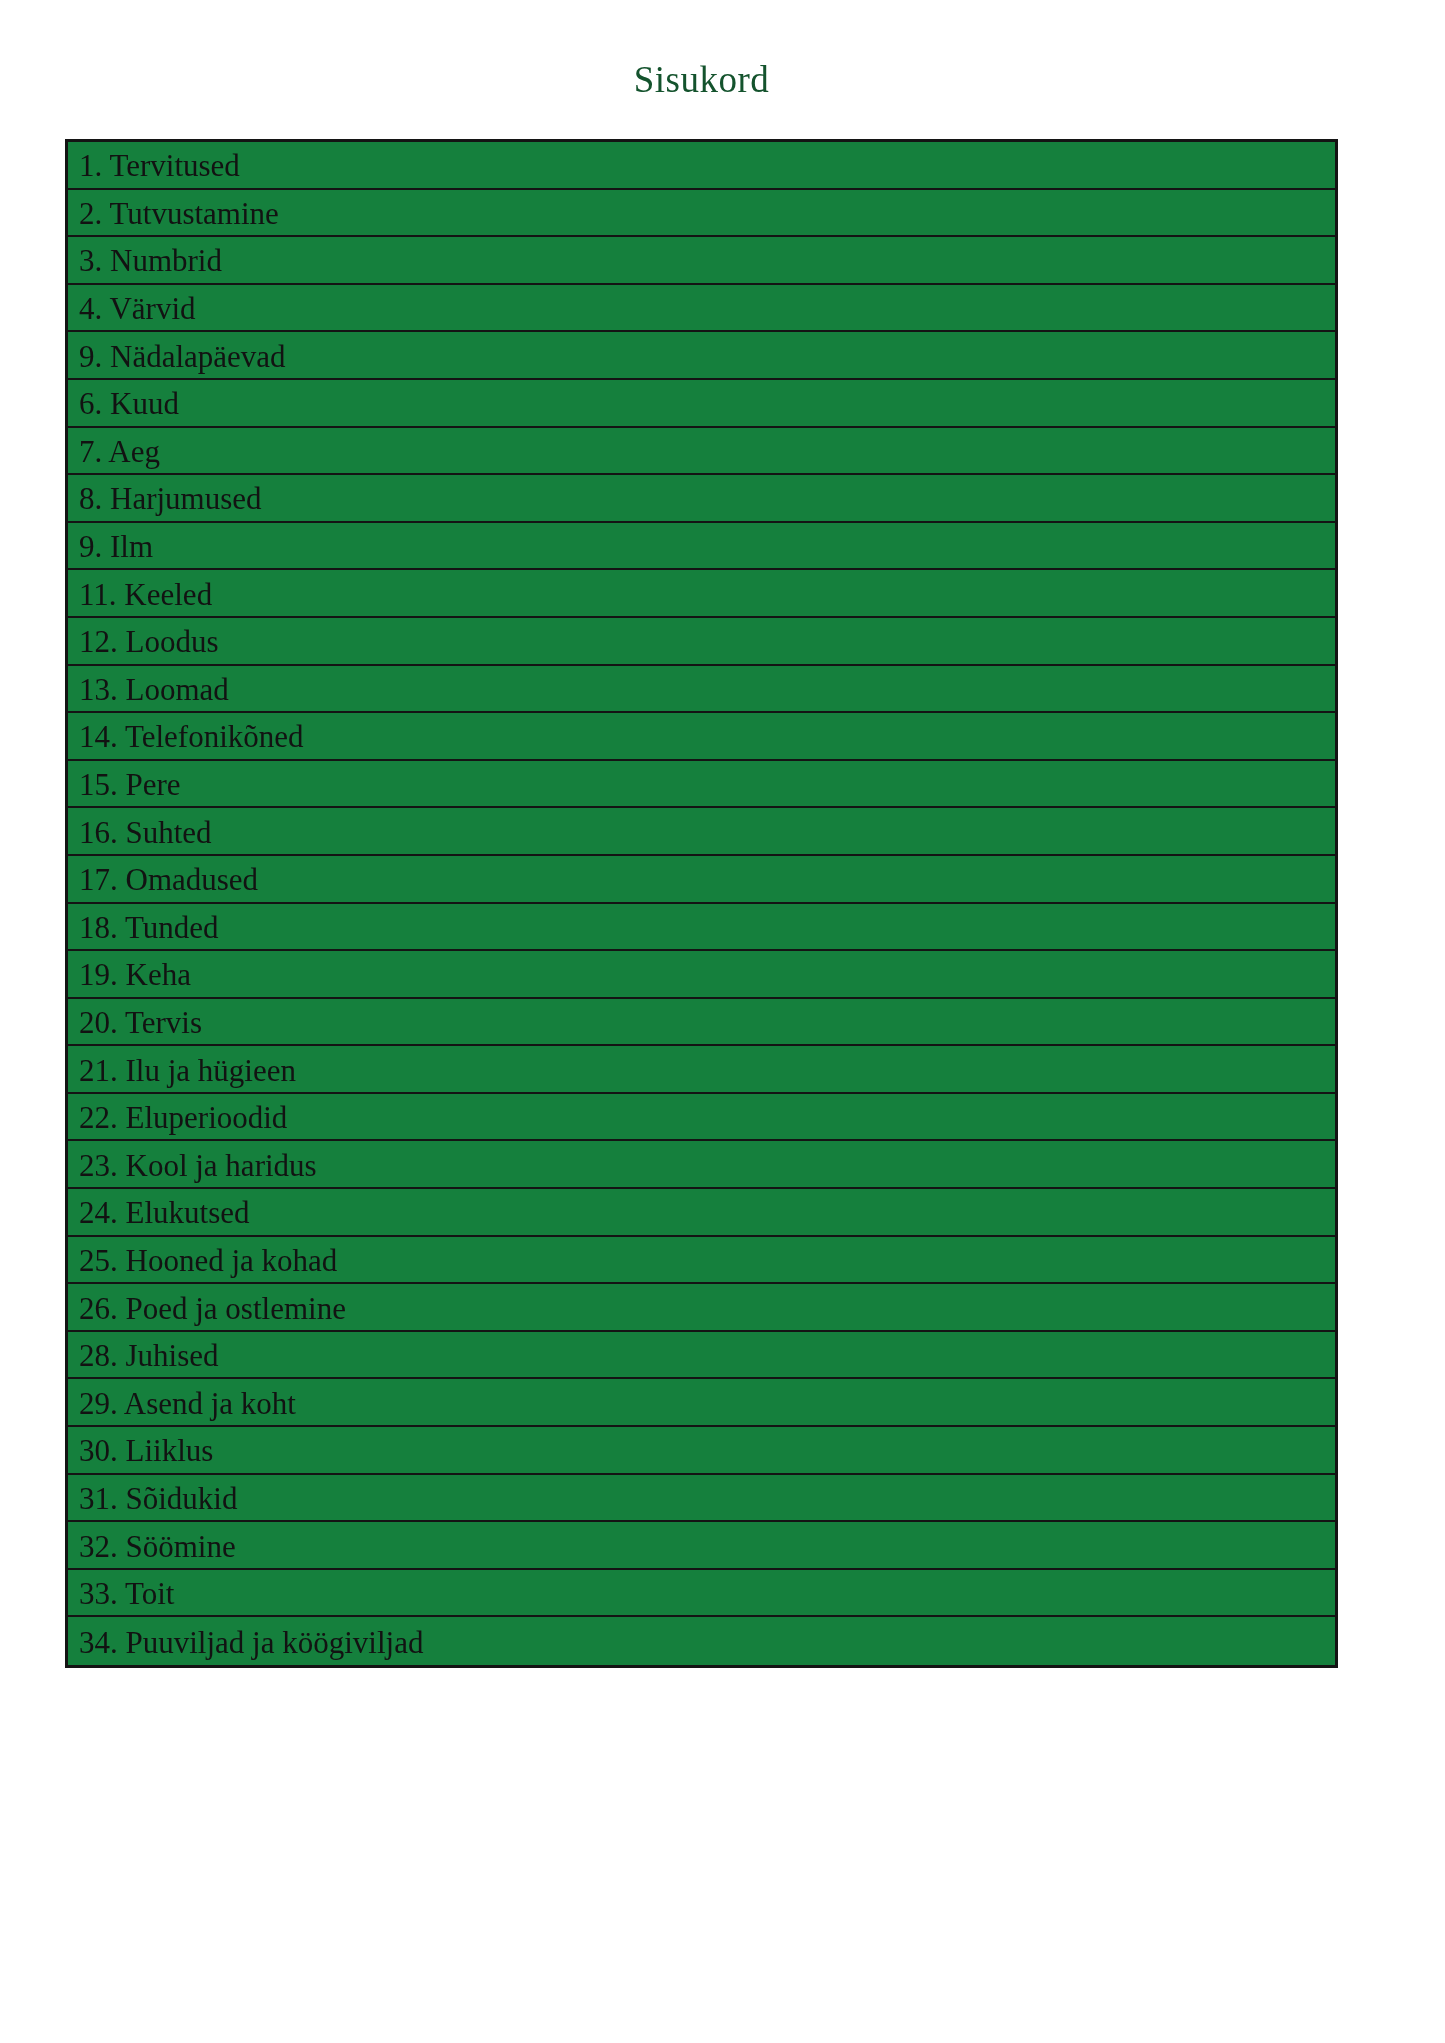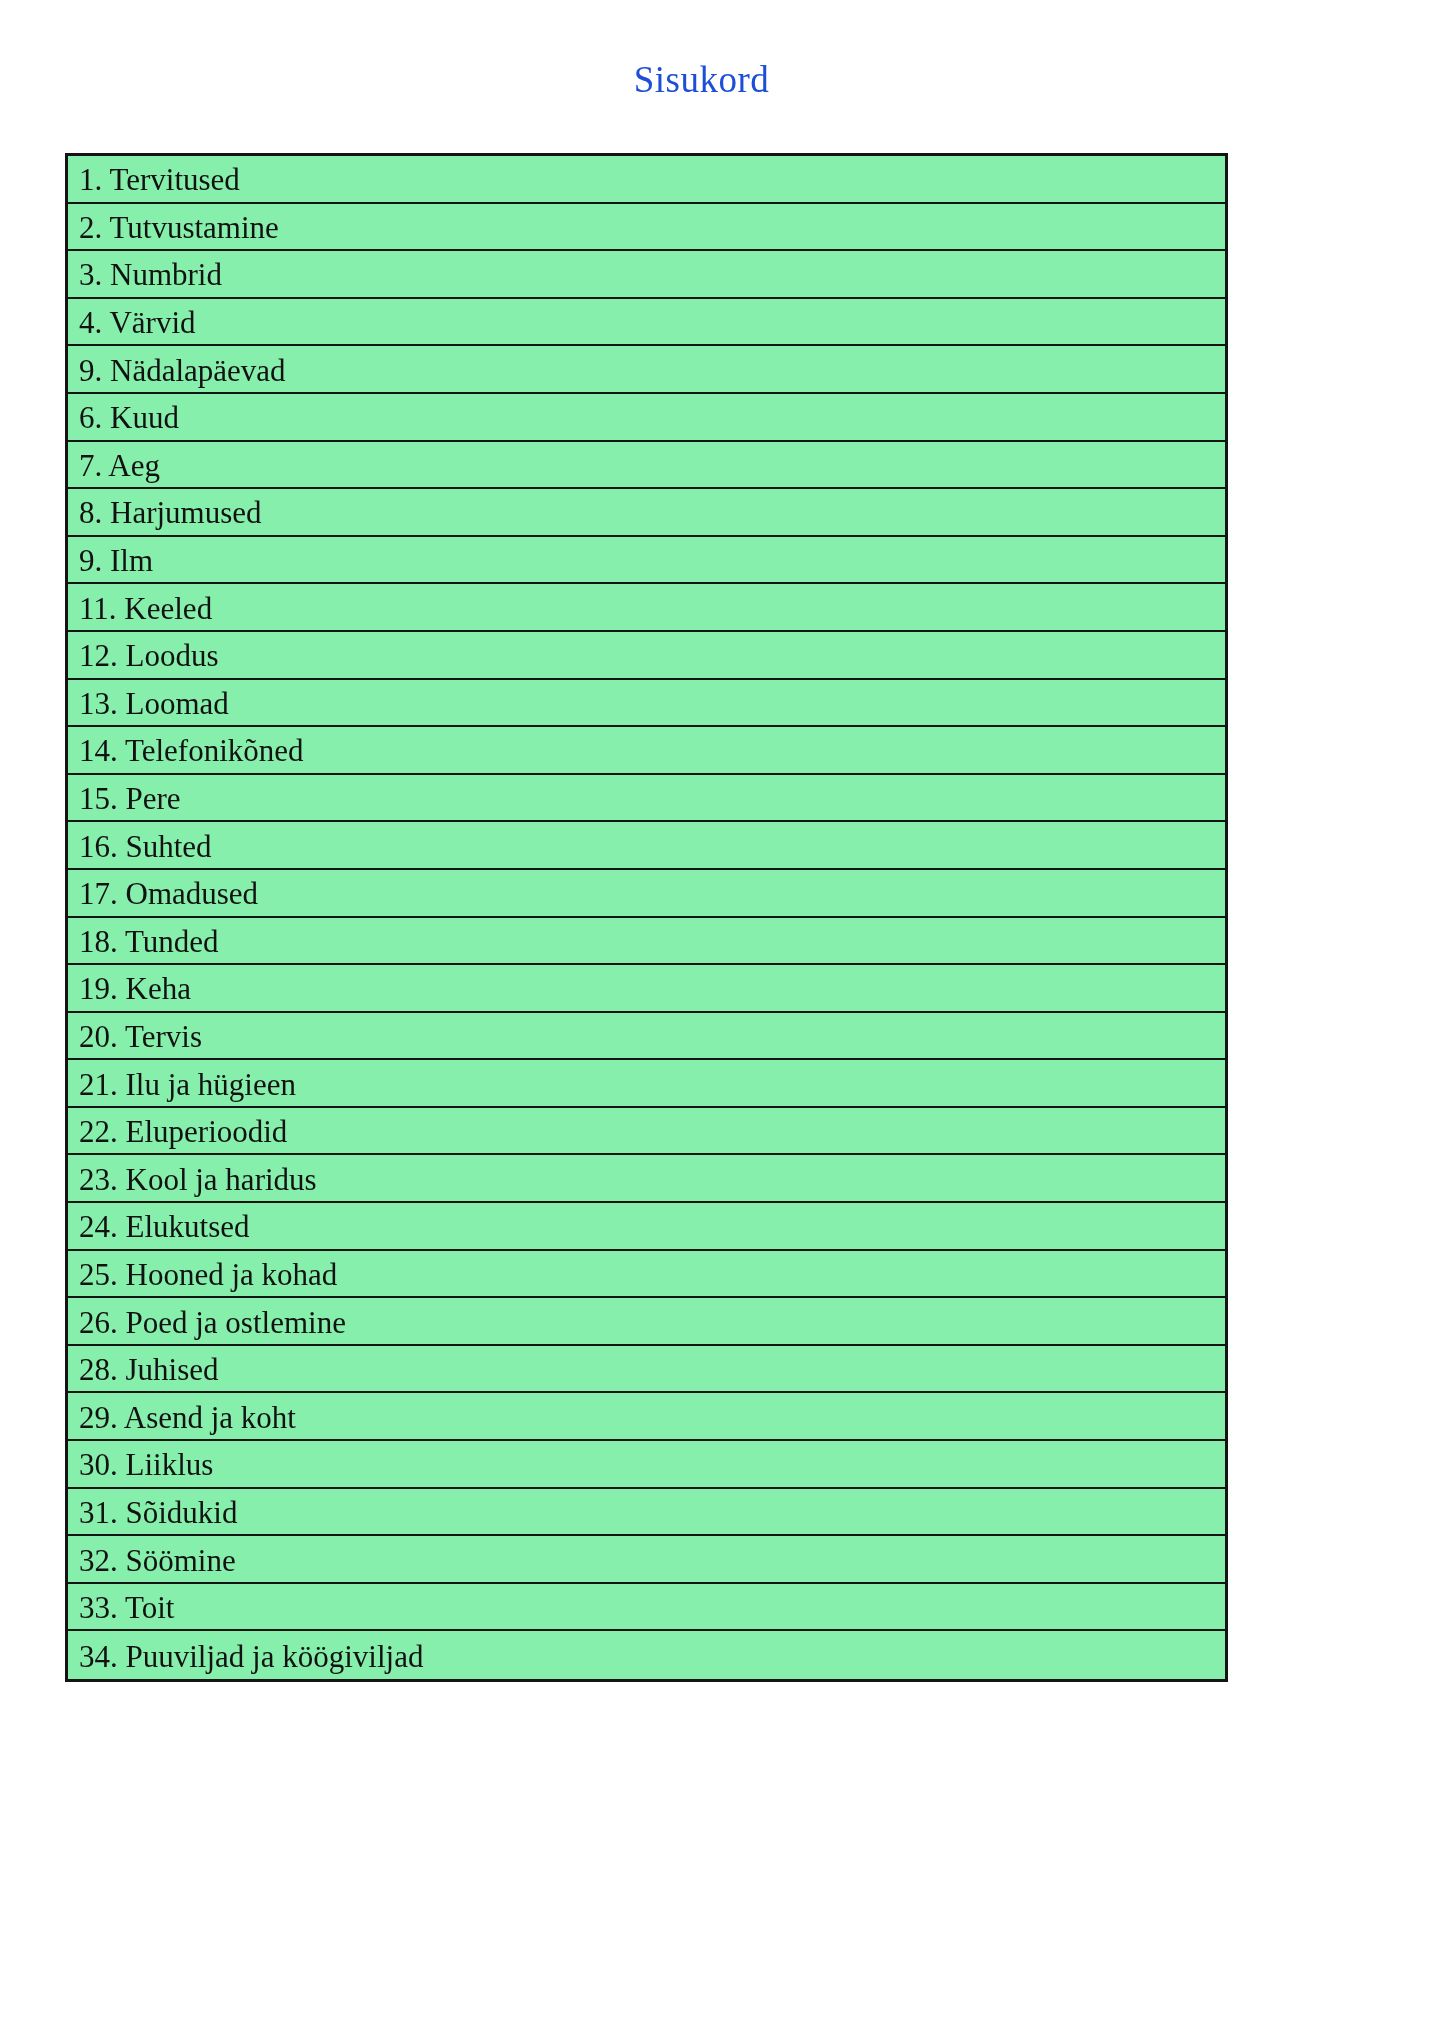--- a/index.html
+++ b/index.html
@@ -21,27 +21,27 @@
     left: 65px;
     top: 0;
     width: 1273px;
   }
   .doc-title {
     margin-top: 58px;
     text-align: center;
     font-size: 37px;
     font-weight: normal;
     letter-spacing: 0.5px;
-    color: #1d4ed8;
+    color: #14532d;
   }
   .toc-table {
-    margin-top: 52px;
-    width: 1163px;
+    margin-top: 38px;
+    width: 1273px;
     border: 3px solid #141414;
-    background: #86efac;
+    background: #15803d;
   }
   .row {
     height: 47.6px;
     border-bottom: 2px solid #141414;
     display: flex;
     align-items: center;
     padding-left: 11px;
     overflow: hidden;
   }
   .row:last-child {

